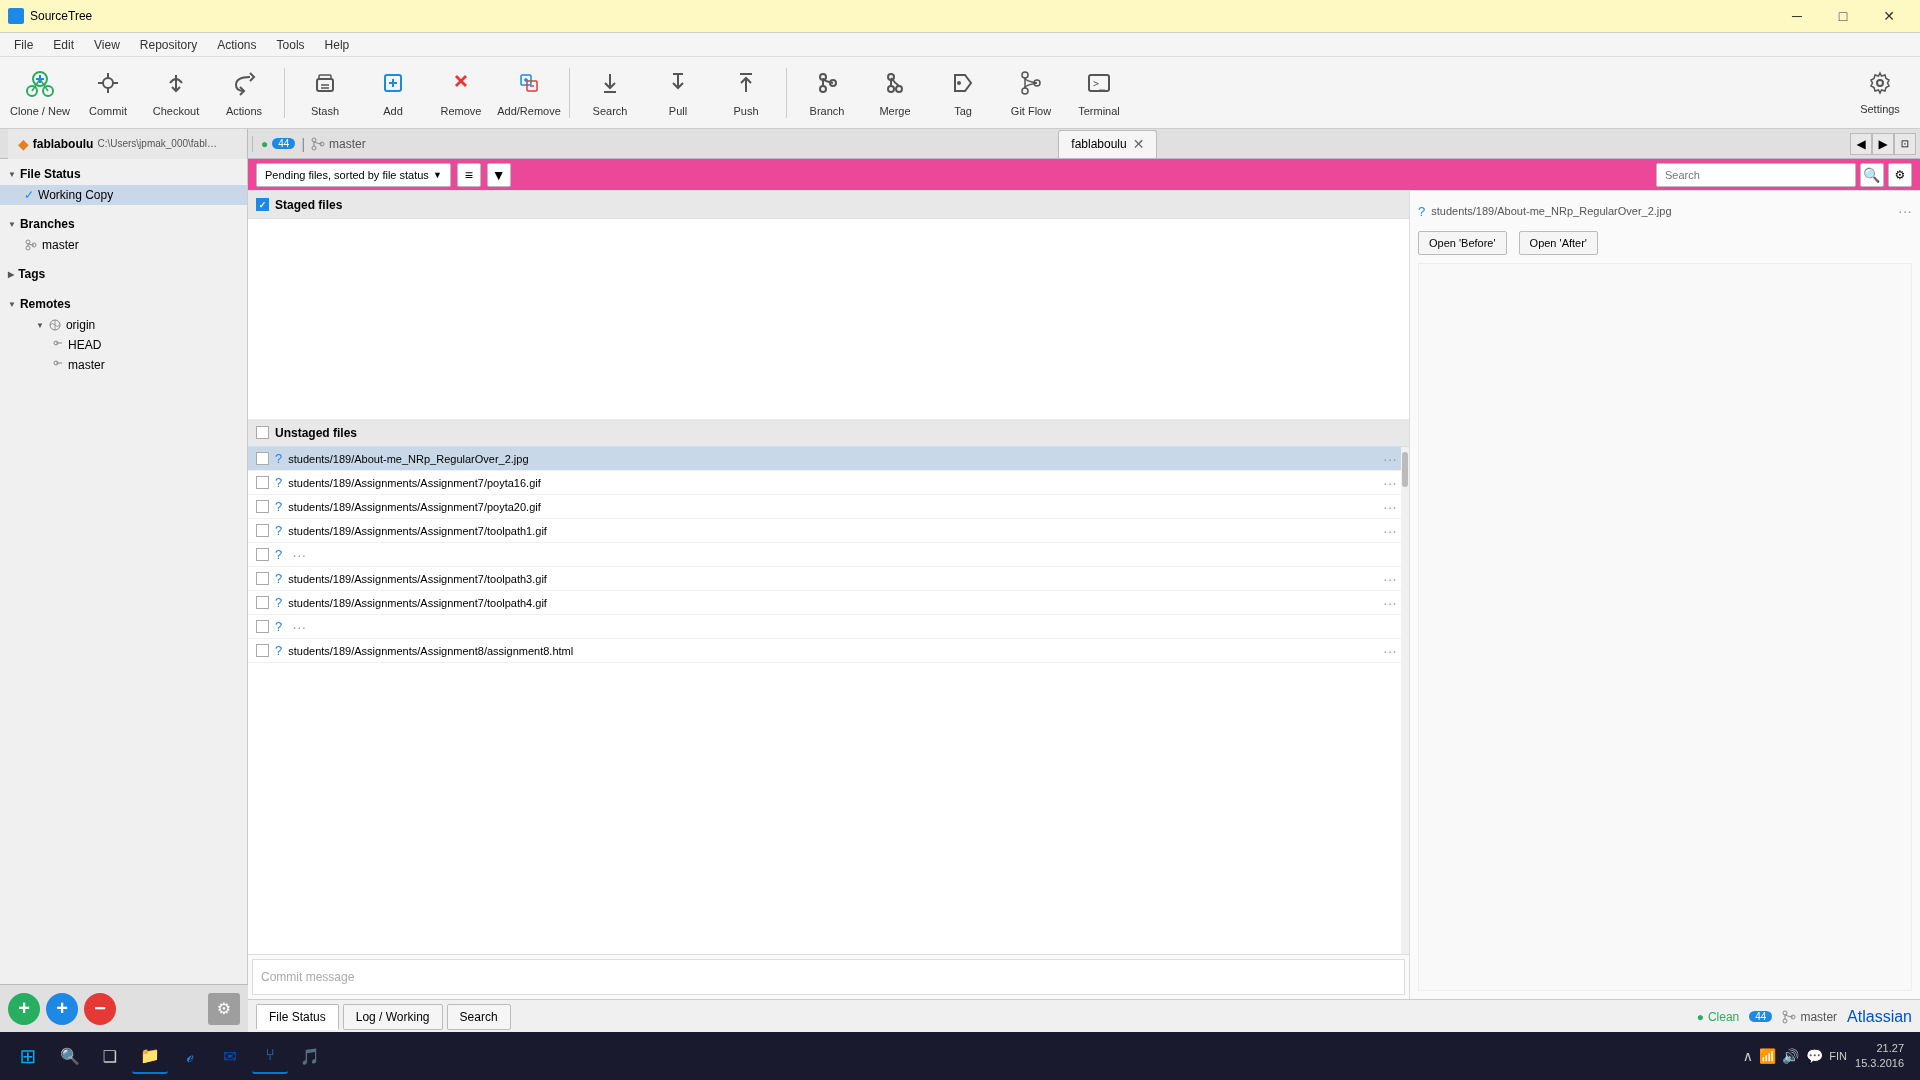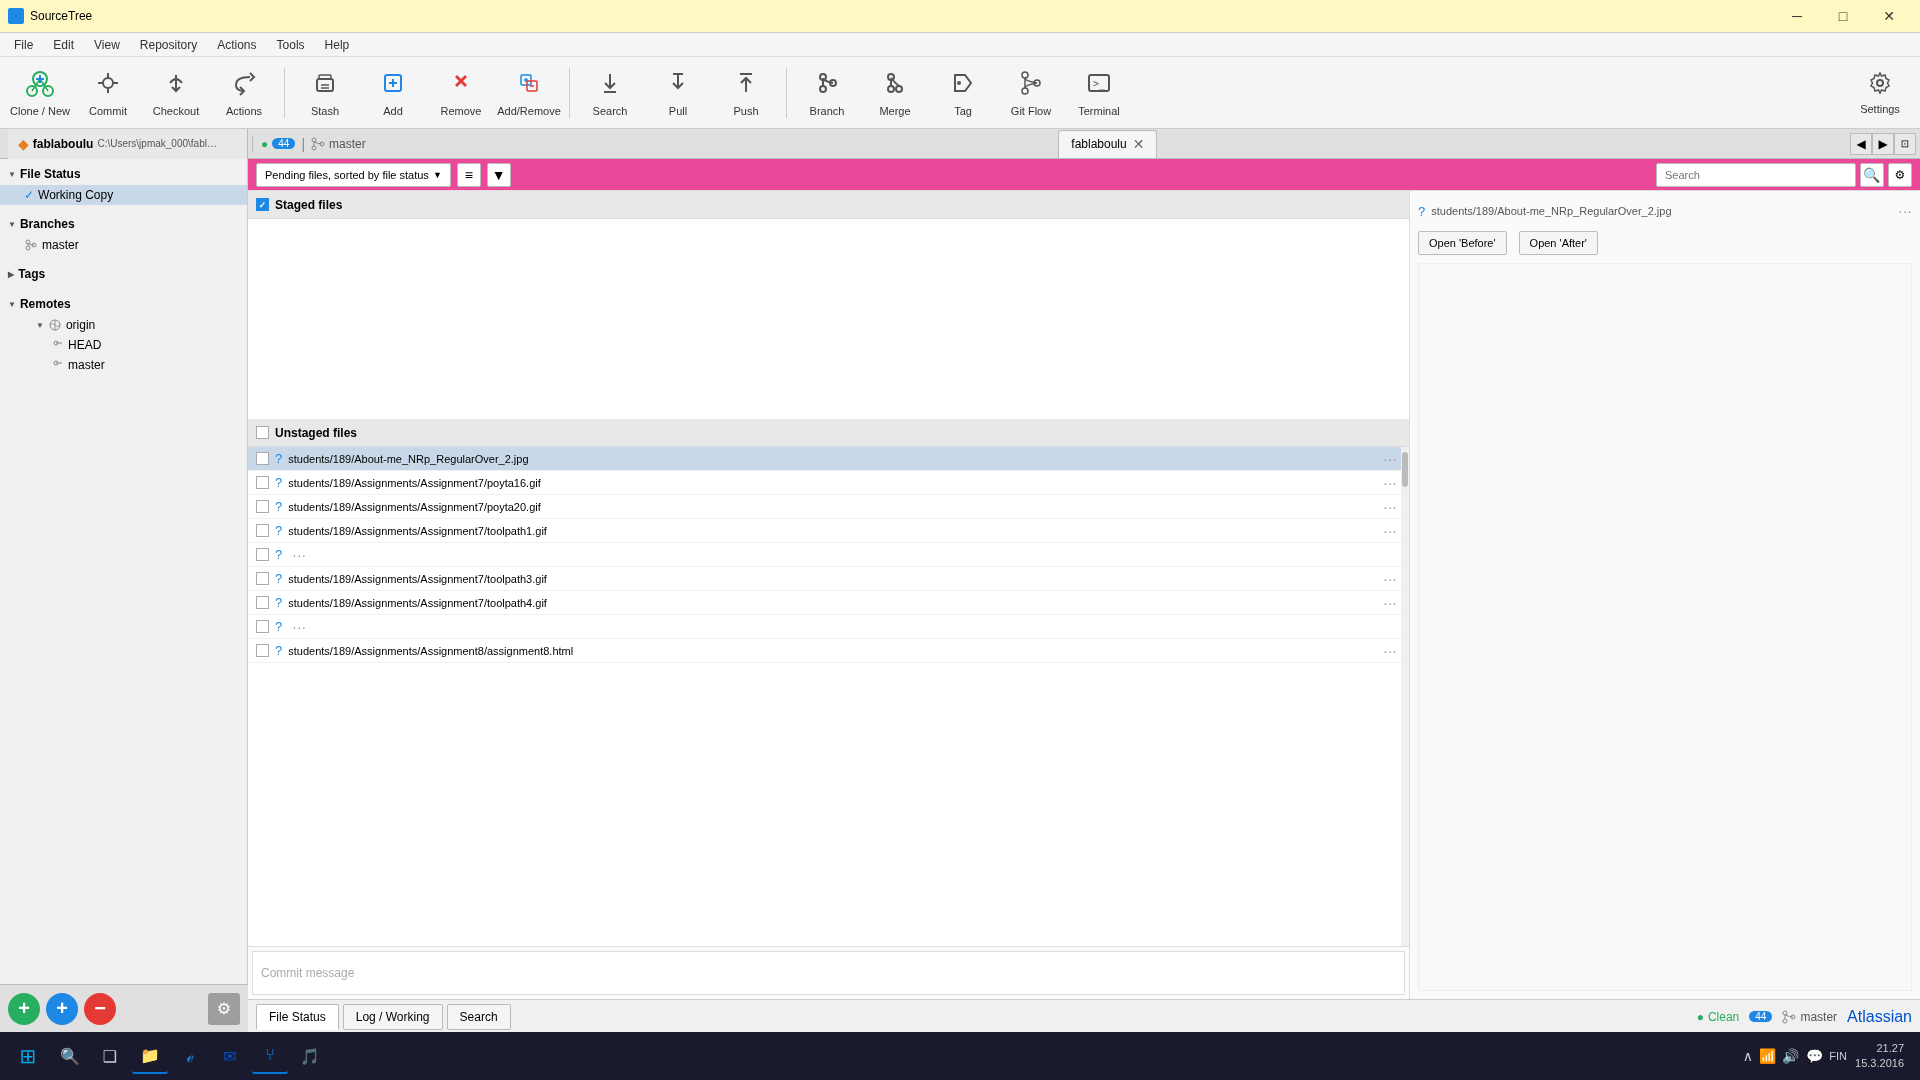--- a/index.html
+++ b/index.html
@@ -300,21 +300,21 @@
       padding: 0 10px;
       border: 1px solid #bbb;
       background: #f5f5f5;
       font-size: 11px;
       cursor: pointer;
       border-radius: 2px;
     }
 
     
     .commit-msg-area {
-      height: 44px;
+      height: 36px;
       border: 1px solid #ddd;
       background: white;
       width: 100%;
       display: flex;
       align-items: center;
       padding: 0 8px;
       color: #aaa;
       font-size: 12px;
       cursor: text;
     }

